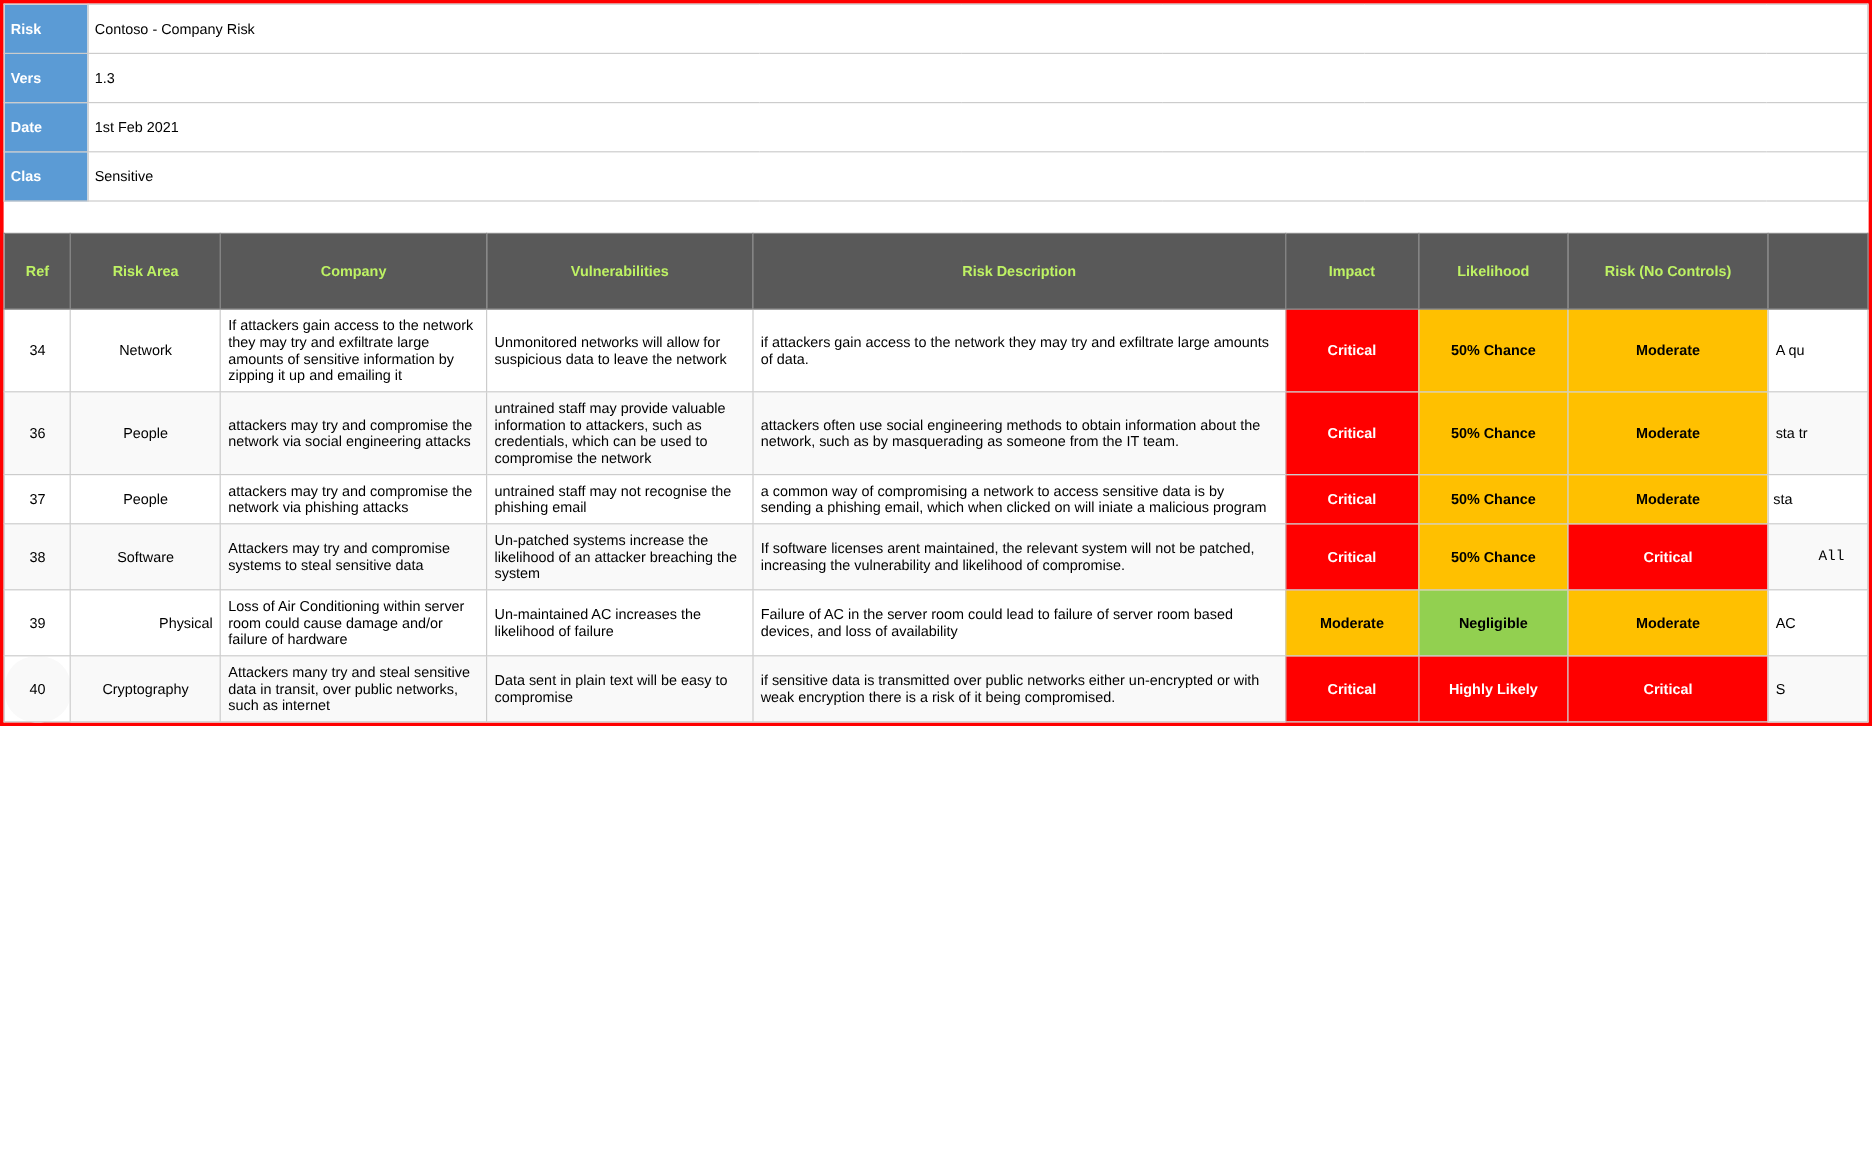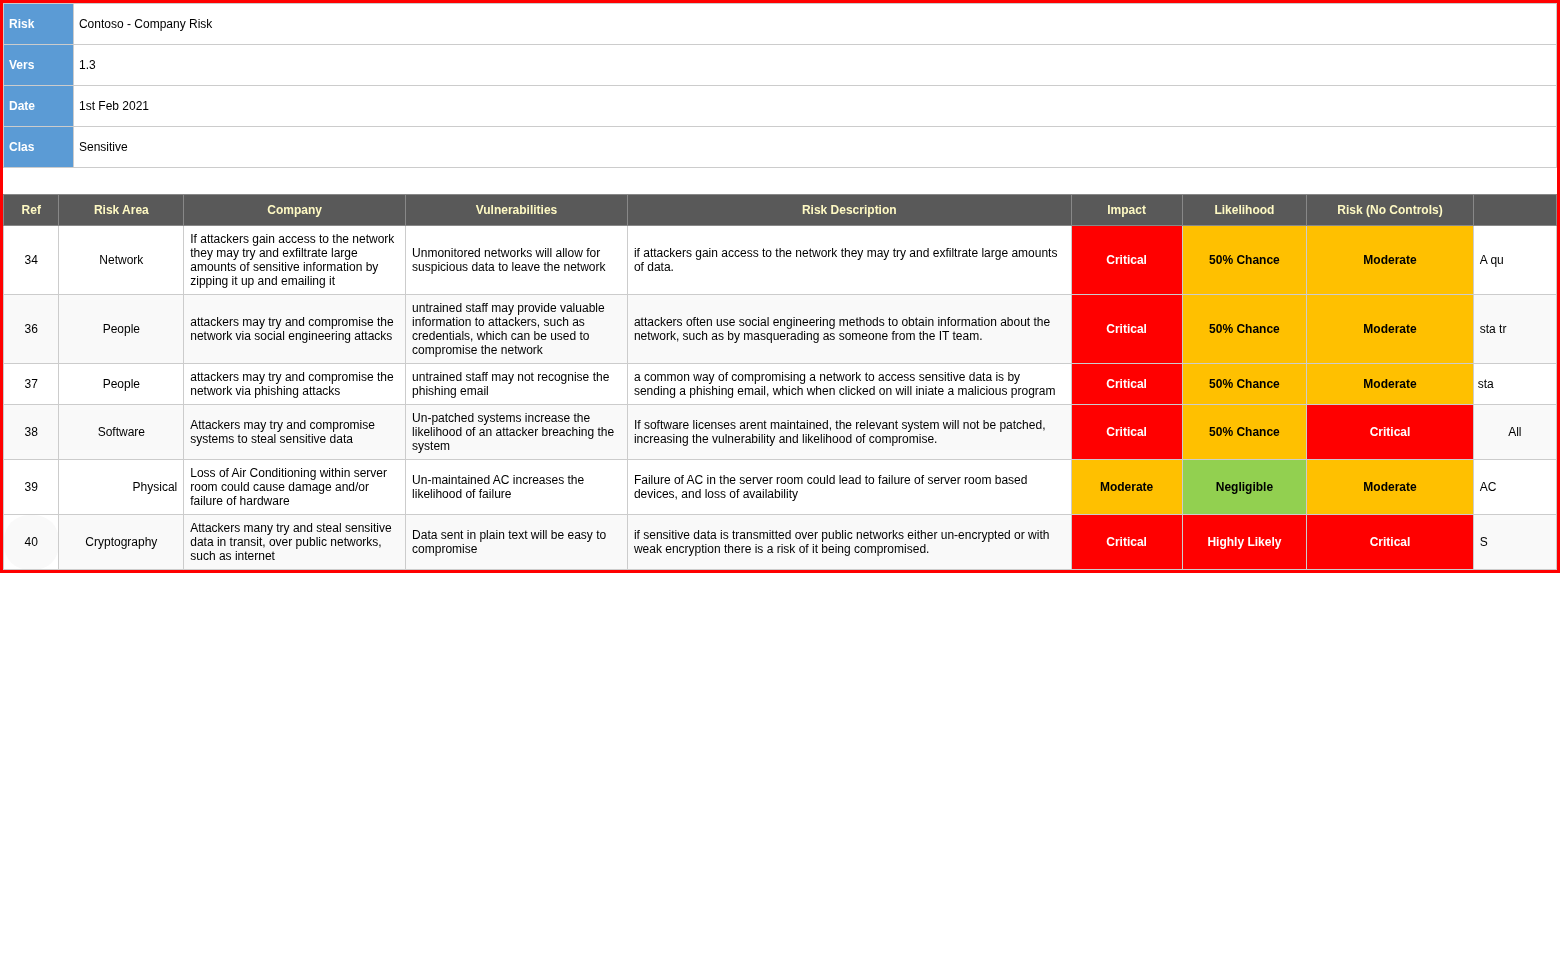--- a/index.html
+++ b/index.html
@@ -38,25 +38,25 @@
       color: #fff;
       font-weight: bold;
       width: 50px;
     }
     .meta-value {
       background: #fff;
     }
     
     .col-header th {
       background: #595959;
-      color: #fef9c3;
+      color: #bef264;
       font-weight: bold;
       text-align: center;
       border: 1px solid #888;
-      padding: 8px 6px;
+      padding: 24px 6px;
     }
     
     .data-row td {
       border: 1px solid #ccc;
       vertical-align: middle;
     }
     .data-row:nth-child(odd) td {
       background: #fff;
     }
     .data-row:nth-child(even) td {
@@ -196,21 +196,21 @@
         </tr>
         <tr class="data-row">
           <td style="text-align: center; padding: 6px;">38</td>
           <td style="text-align: center; padding: 6px;">Software</td>
           <td style="text-align: left; padding: 6px;">Attackers may try and compromise systems to steal sensitive data</td>
           <td style="text-align: left; padding: 6px;">Un-patched systems increase the likelihood of an attacker breaching the system</td>
           <td style="text-align: left; padding: 6px;">If software licenses arent maintained, the relevant system will not be patched, increasing the vulnerability and likelihood of compromise.</td>
           <td class="cell-critical-red" style="text-align: center; padding: 6px;">Critical</td>
           <td class="cell-orange" style="text-align: center; padding: 6px;">50% Chance</td>
           <td class="cell-critical-red" style="text-align: center; padding: 6px;">Critical</td>
-          <td style="text-align: center; padding: 6px;">All</td>
+          <td style="text-align: right; padding: 19px; font-family: Liberation Mono, monospace;">All</td>
         </tr>
         <tr class="data-row">
           <td style="text-align: center; padding: 6px;">39</td>
           <td style="text-align: right; padding: 6px; margin-top: 46px;">Physical</td>
           <td style="text-align: left; padding: 6px;">Loss of Air Conditioning within server room could cause damage and/or failure of hardware</td>
           <td style="text-align: left; padding: 6px;">Un-maintained AC increases the likelihood of failure</td>
           <td style="text-align: left; padding: 6px;">Failure of AC in the server room could lead to failure of server room based devices, and loss of availability</td>
           <td class="cell-orange" style="text-align: center; padding: 6px;">Moderate</td>
           <td class="cell-green" style="text-align: center; padding: 6px;">Negligible</td>
           <td class="cell-orange" style="text-align: center; padding: 6px;">Moderate</td>

